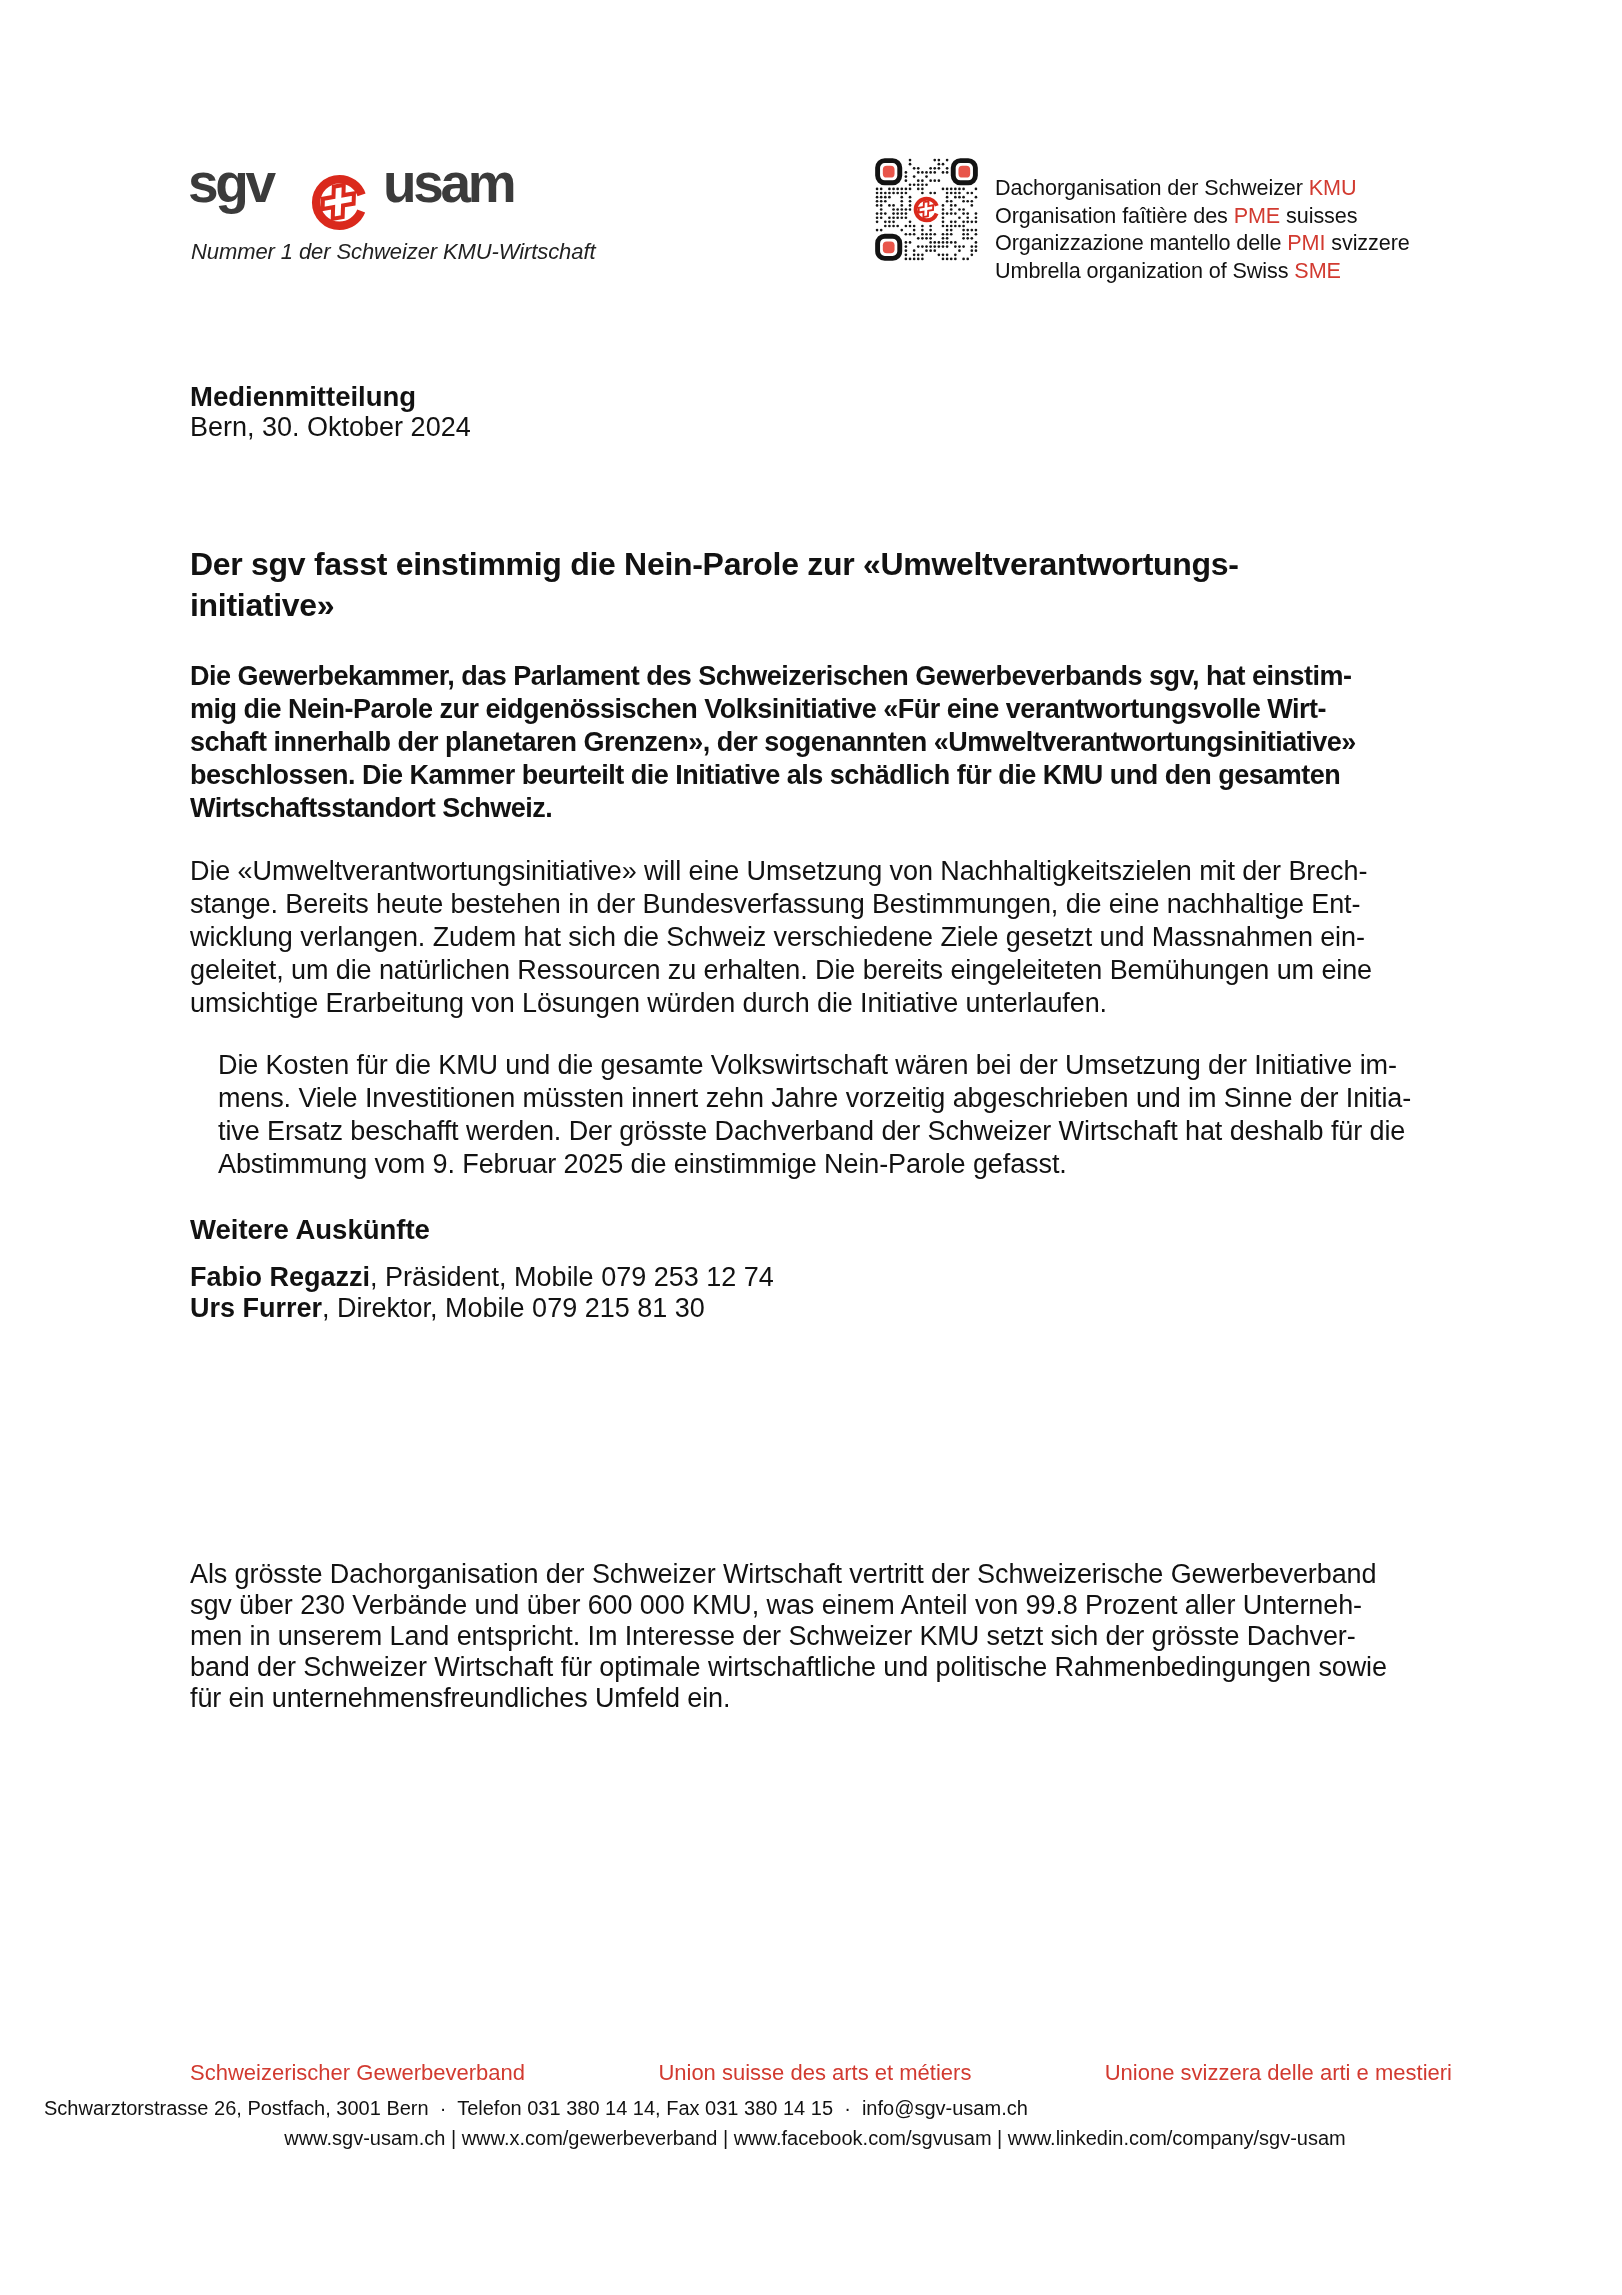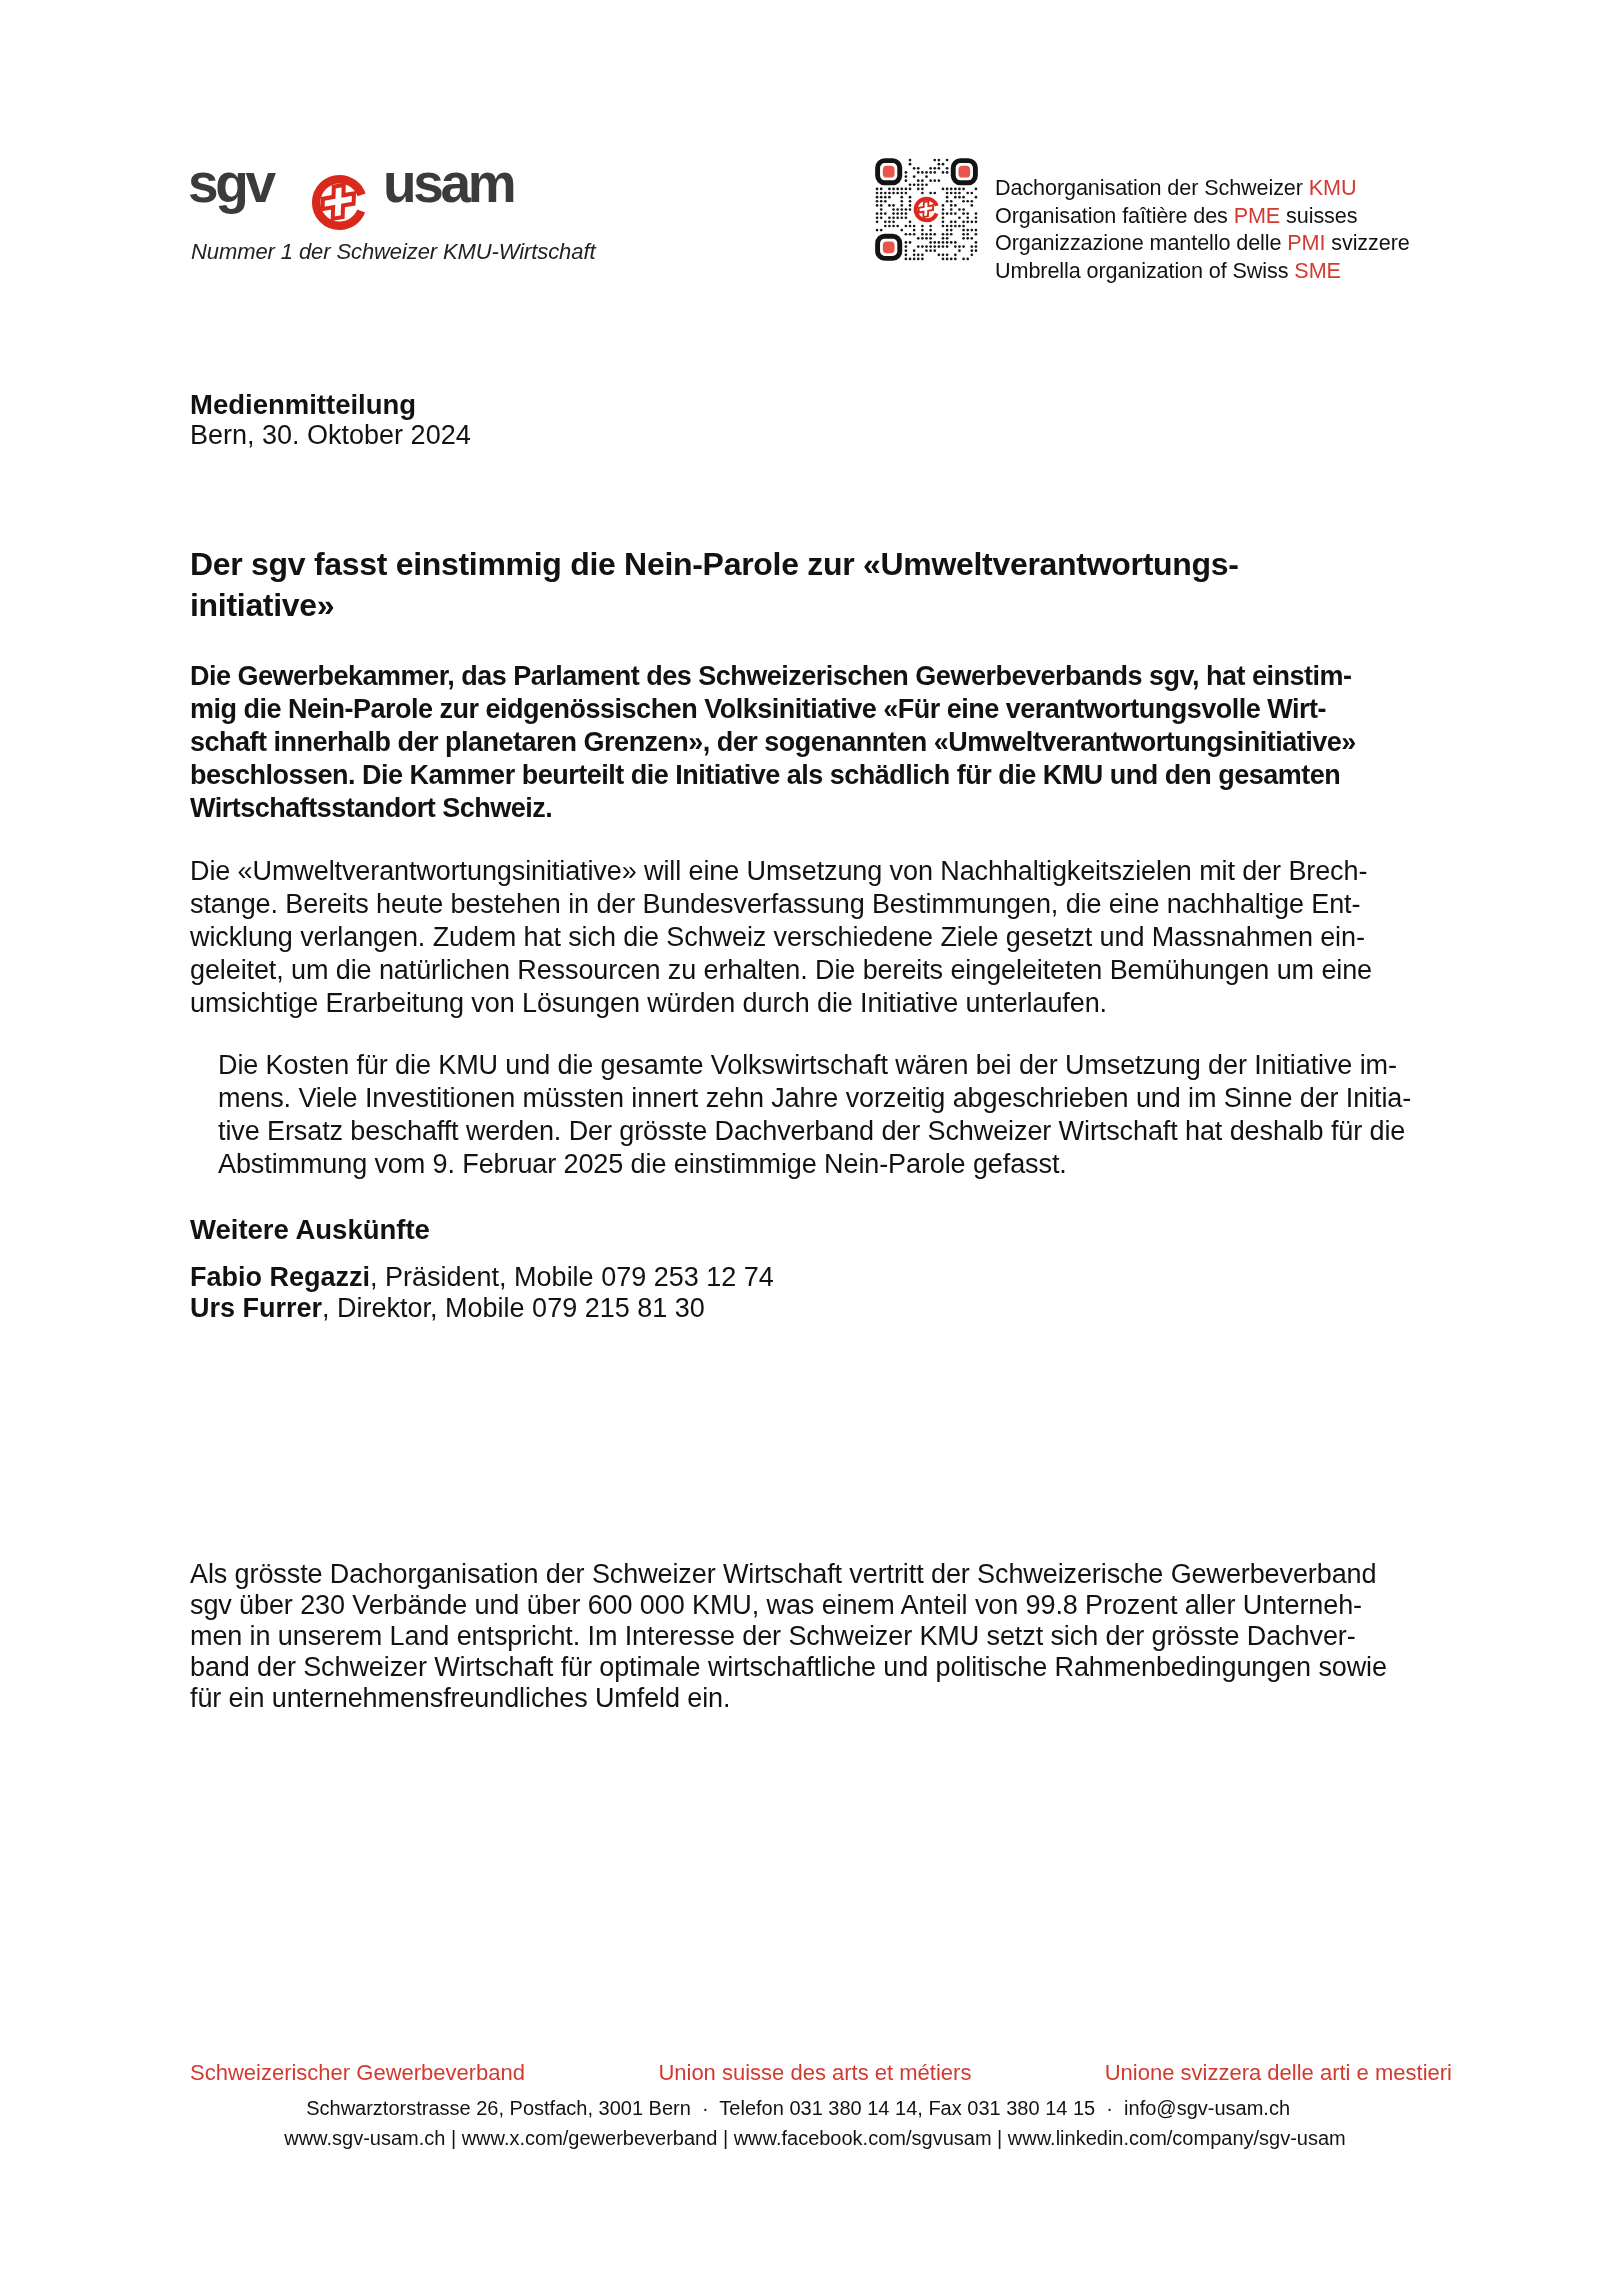--- a/index.html
+++ b/index.html
@@ -22,42 +22,42 @@
   #logo-sgv  { left:188px; top:156px; }
   #logo-emblem { left:308px; top:171px; }
   #logo-usam { left:383px; top:156px; }
   #logo-tagline { left:191px; top:239px; font-style:italic; font-size:22px; color:#222; letter-spacing:-0.1px; }
 
   #qr { left:875px; top:158px; width:103px; height:103px; }
 
   #langs { left:995px; top:158px; font-size:21.6px; line-height:27.5px; letter-spacing:-0.1px;margin-top:16px; }
 
   
-  #doc-meta { left:190px; top:381px; line-height:31px; font-size:27px;margin-top:8px; }
+  #doc-meta { left:190px; top:381px; line-height:31px; font-size:27px; }
   #doc-type { font-size:27.5px; font-weight:bold; }
 
   
   #title { left:190px; top:544px; width:1256px; font-size:32px; line-height:41px; font-weight:bold; letter-spacing:-0.3px; }
   .para  { left:190px; width:1283px; font-size:27px; line-height:33px; letter-spacing:-0.1px; }
   #lead  { top:660px; font-weight:bold; letter-spacing:-0.5px; }
   #para1 { top:855px; }
   #para2 { top:1049px;margin-left:28px; }
 
   #contacts-heading { left:190px; top:1213px; font-size:27.5px; line-height:33px; font-weight:bold; }
   #contacts { left:190px; top:1262px; font-size:27px; line-height:31px; }
 
   #boilerplate { left:190px; top:1559px; width:1283px; font-size:27px; line-height:31px; letter-spacing:-0.1px; }
 
   
   #footer-orgs {
     left:190px; top:2060px; width:1262px;
     display:flex; justify-content:space-between;
     color:var(--red); font-size:22px; line-height:26px;
   }
-  #footer-address { left:0; top:2096px; width:1290px; text-align:right; font-size:20px; line-height:25px; }
+  #footer-address { left:0; top:2096px; width:1290px; text-align:left; font-size:20px; line-height:25px;padding-left:44px; }
   #footer-web     { left:4px; top:2126px; width:1622px; text-align:center; font-size:20px; line-height:25px; }
 </style>
 </head>
 <body>
 
 <svg width="0" height="0" style="position:absolute" aria-hidden="true">
   <defs>
     <g id="sgv-emblem">
       <circle cx="50" cy="50" r="37" fill="none" stroke="#da291c" stroke-width="13.5" stroke-dasharray="205 27.5" stroke-dashoffset="-13.75"></circle>
       <g transform="translate(48,49) rotate(-10) skewX(-12)">

